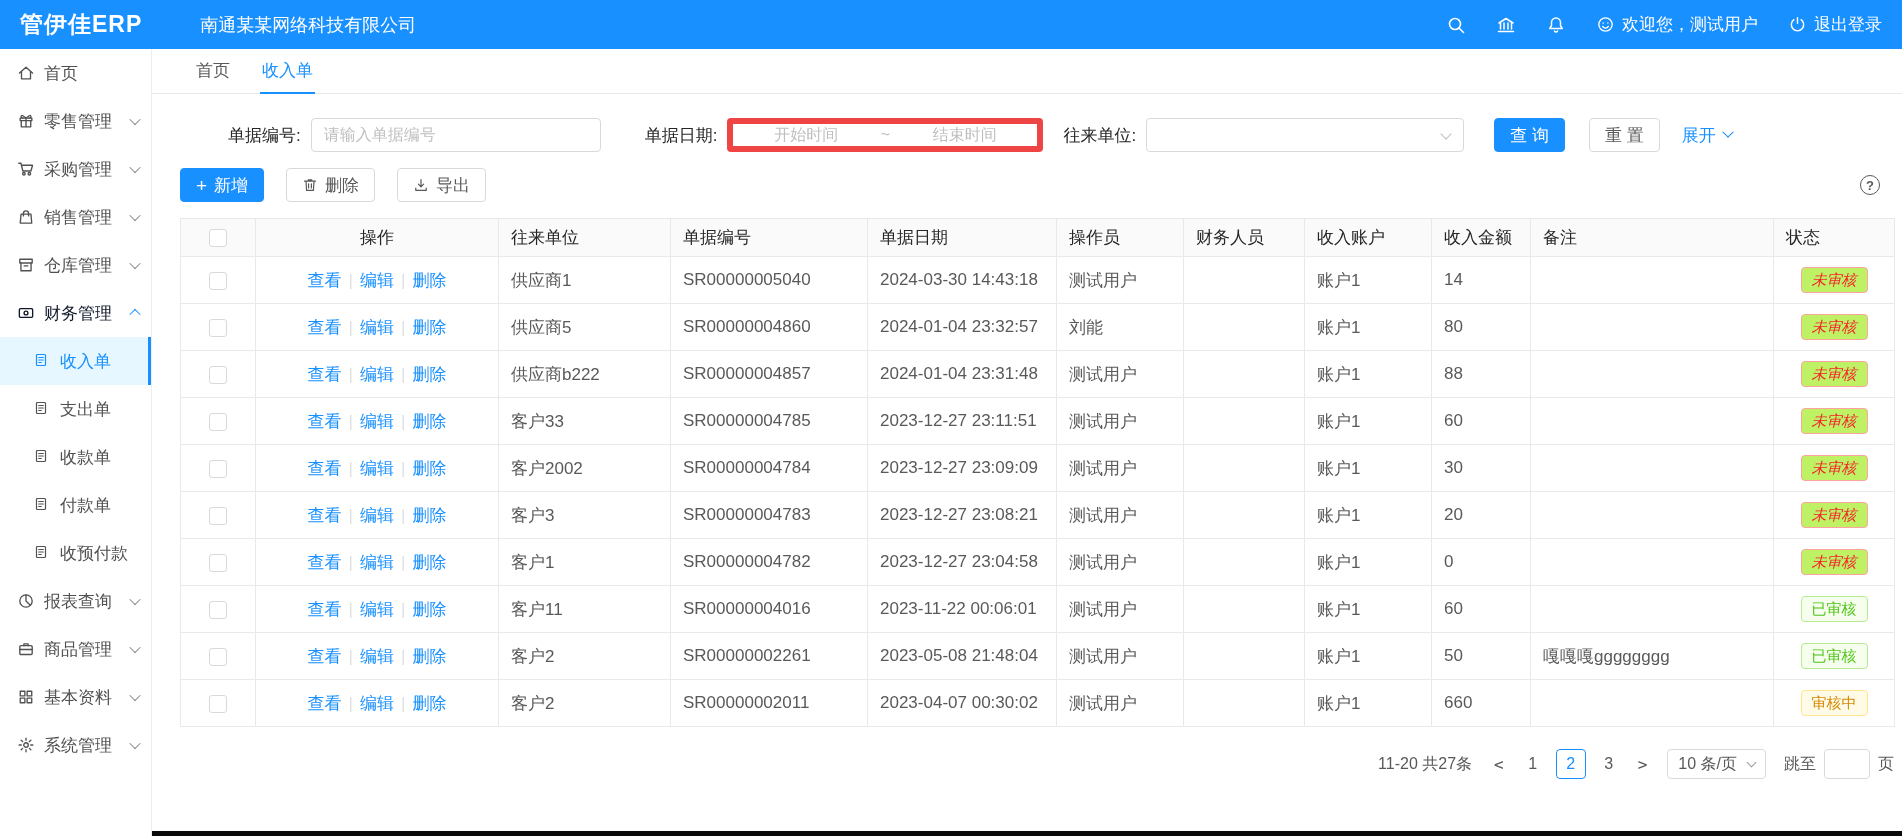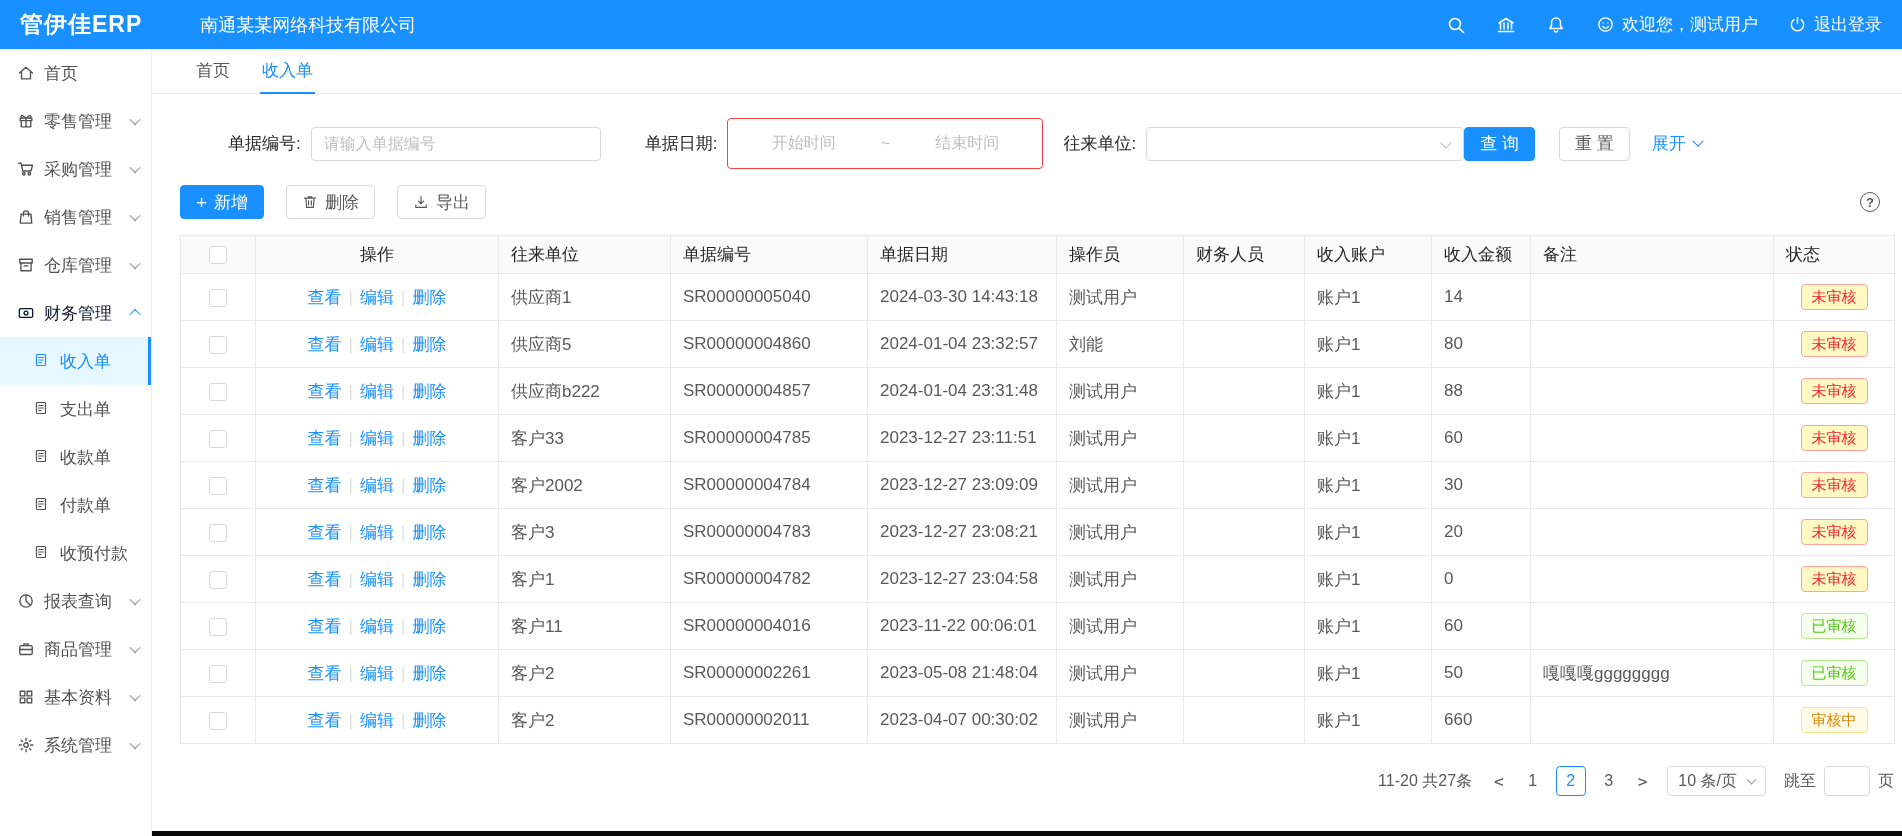--- a/index.html
+++ b/index.html
@@ -39,54 +39,54 @@
   .tab.active { color: #1890ff; }
   .tab.active::after { content: ""; position: absolute; left: 14px; right: 14px; bottom: -1px; height: 2px; background: #1890ff; }
 
   .content { padding: 0 8px 0 28px; }
 
   
   .filter-row { margin-top: 24px; display: flex; align-items: center; }
   .f-label { font-size: 17px; color: #262626; white-space: nowrap; margin-left: 48px; }
   .f-input { width: 290px; height: 34px; border: 1px solid #d9d9d9; border-radius: 4px; margin-left: 10px; padding: 0 12px; font-size: 16px; color: #404040; font-family: inherit; outline: none; }
   .f-input::placeholder { color: #bfbfbf; }
-  .range-box { width: 316px; height: 51px; border: 1px solid #ef4444; border-radius: 4px; margin-left: 10px; display: flex; align-items: center; font-size: 16px; color: #bfbfbf; }
+  .range-box { width: 316px; height: 34px; border: 6px solid #ef4444; border-radius: 4px; margin-left: 10px; display: flex; align-items: center; font-size: 16px; color: #bfbfbf; }
   .range-box .ph { flex: 1; text-align: center; white-space: nowrap; }
   .range-box .tilde { padding: 0 2px; }
   .select-box { width: 318px; height: 34px; border: 1px solid #d9d9d9; border-radius: 4px; margin-left: 10px; position: relative; cursor: pointer; }
   .chev-s { display: inline-block; width: 8px; height: 8px; border-right: 1.5px solid #bfbfbf; border-bottom: 1.5px solid #bfbfbf; transform: rotate(45deg); }
   .select-box .chev-s { position: absolute; right: 13px; top: 11px; }
   .gap-lg { margin-left: 44px; }
   .gap-md { margin-left: 20px; }
 
   .btn { height: 34px; border-radius: 4px; font-size: 17px; display: inline-flex; align-items: center; padding: 0 15px; cursor: pointer; border: 1px solid #d9d9d9; background: #fff; color: #595959; font-family: inherit; white-space: nowrap; }
   .btn-primary { background: #1890ff; border-color: #1890ff; color: #fff; }
   .bicon { margin-right: 7px; display: inline-flex; }
-  .btn-search { }
+  .btn-search { margin-left: 30px; }
   .btn-reset { margin-left: 24px; }
   .expand-link { margin-left: 22px; color: #1890ff; font-size: 17px; display: inline-flex; align-items: center; gap: 8px; cursor: pointer; }
   .expand-link .chev-s { border-color: #1890ff; transform: rotate(45deg) translate(-2px,-2px); }
 
   
   .toolbar { margin-top: 16px; display: flex; align-items: center; }
   .toolbar .btn + .btn { margin-left: 22px; }
   .plus { font-size: 19px; margin-right: 7px; line-height: 1; }
   .help-circle { margin-left: auto; margin-right: 14px; width: 20px; height: 20px; border: 1.6px solid #595959; border-radius: 50%; color: #595959; font-size: 13px; display: flex; align-items: center; justify-content: center; cursor: pointer; font-weight: bold; flex: none; }
 
   
   table { margin-top: 16px; border-collapse: collapse; table-layout: fixed; width: 1714px; font-size: 17px; }
   th, td { border: 1px solid #e9e9e9; padding: 0 12px; overflow: hidden; white-space: nowrap; }
   th { height: 38px; background: #fafafa; font-weight: 500; color: #262626; text-align: left; }
   td { height: 47px; color: #595959; }
   th.c-center, td.c-center { text-align: center; padding: 0 4px; }
   .checkbox { width: 18px; height: 18px; border: 1.5px solid #d9d9d9; border-radius: 3px; background: #fff; display: inline-block; vertical-align: middle; cursor: pointer; }
   .c-actions a { color: #1890ff; cursor: pointer; text-decoration: none; }
   .sep { color: #e0e0e0; margin: 0 7px; }
   .badge { display: inline-block; padding: 3px 10px; border-radius: 4px; font-size: 15px; border: 1px solid; line-height: 1.25; }
-  .badge-unreviewed { color: #f5222d; background: #fef9c3; border-color: #ffa39e; }
+  .badge-unreviewed { color: #f5222d; background: #bef264; border-color: #ffa39e; font-style: italic; }
   .badge-approved { color: #52c41a; background: #f6ffed; border-color: #b7eb8f; }
   .badge-reviewing { color: #d48806; background: #fffbe6; border-color: #ffe58f; }
 
   
   .pagination { width: 1714px; margin-top: 22px; display: flex; align-items: center; justify-content: flex-end; font-size: 16px; color: #595959; gap: 8px; }
   .pg-summary { margin-right: 8px; }
   .pg-arrow { padding: 0 6px; cursor: pointer; color: #595959; font-family: "DejaVu Sans Mono", monospace; }
   .pg-pages { display: flex; gap: 8px; }
   .page-num { min-width: 30px; height: 30px; line-height: 28px; text-align: center; cursor: pointer; border: 1px solid transparent; border-radius: 4px; }
   .page-num.active { border-color: #1890ff; color: #1890ff; }

